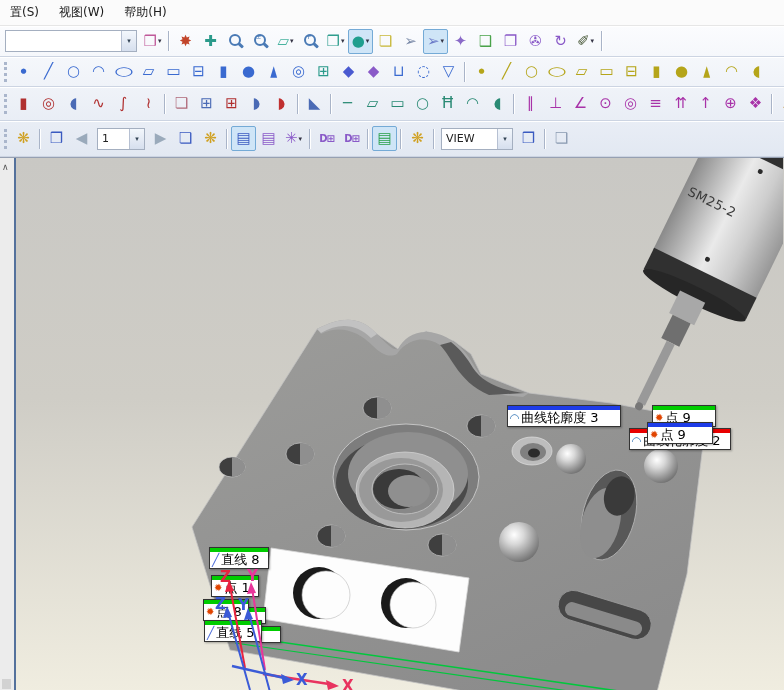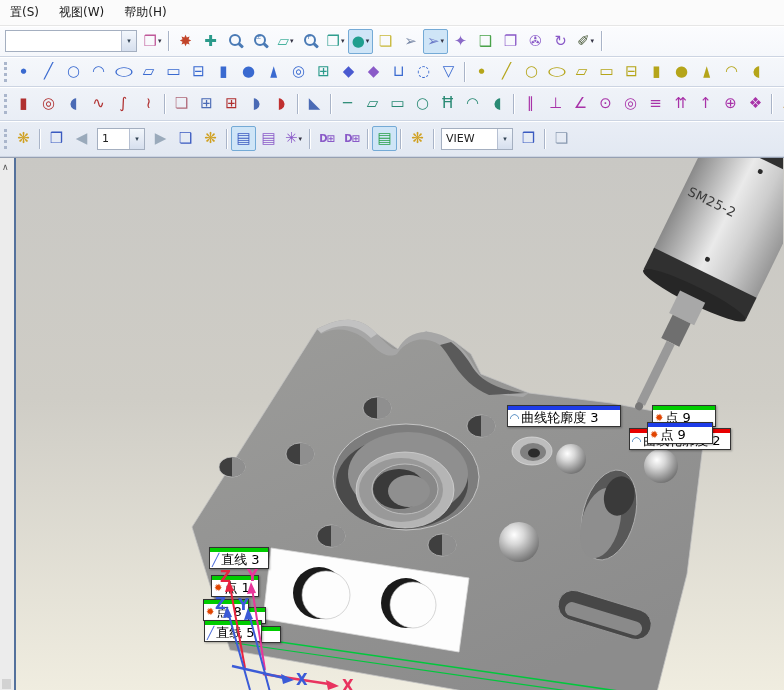--- a/index.html
+++ b/index.html
@@ -528,21 +528,21 @@
       <span class="mrow">
           <span class="micon star">✹</span>
           <span>点 9</span>
         </span>
     </div>
 
     <div class="mlabel bar-green" style="left:193px;top:389px;min-width:58px;z-index:5">
       <span class="mbar"></span>
       <span class="mrow">
           <span class="micon line">╱</span>
-          <span>直线 3</span>
+          <span>直线 8</span>
         </span>
     </div>
 
     <div class="mlabel bar-green" style="left:195px;top:417px;min-width:46px;z-index:5">
       <span class="mbar"></span>
       <span class="mrow">
           <span class="micon star">✹</span>
           <span>点 1</span>
         </span>
     </div>

